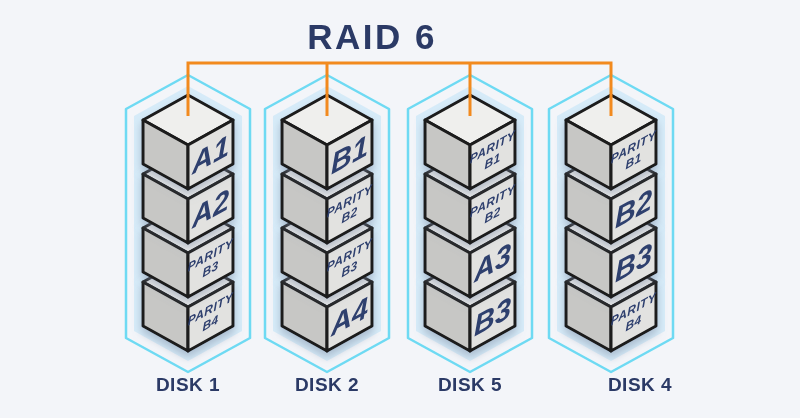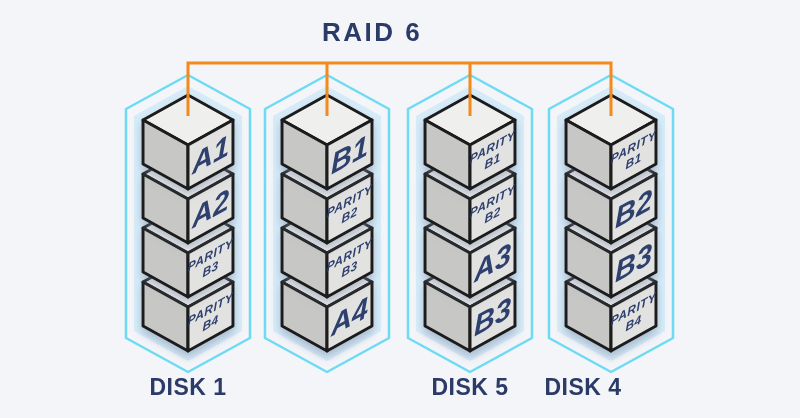--- a/index.html
+++ b/index.html
@@ -8,27 +8,27 @@
   }
   html,body{margin:0;padding:0;}
   body{
     width:800px;height:418px;overflow:hidden;
     background:var(--bg);
     font-family:"Liberation Sans",sans-serif;
   }
   .stage{position:relative;width:800px;height:418px;}
   .title{
     position:absolute;top:17px;left:0;width:744px;
-    text-align:center;font-size:26px;font-weight:700;
+    text-align:center;font-size:35px;font-weight:700;
     letter-spacing:2.5px;color:var(--navy);
   }
   #scene{position:absolute;top:0;left:0;}
   .disk-label{
     position:absolute;top:374px;width:140px;text-align:center;
-    font-size:23px;font-weight:700;letter-spacing:.5px;color:var(--navy);
+    font-size:19px;font-weight:700;letter-spacing:.5px;color:var(--navy);
   }
   .blk-big{
     font-family:"Liberation Sans",sans-serif;
     font-style:italic;font-weight:700;font-size:29px;
     fill:#2e3f6e;
   }
   .blk-small{
     font-family:"Liberation Sans",sans-serif;
     font-style:italic;font-weight:700;font-size:12px;
     letter-spacing:.4px;fill:#2e3f6e;
@@ -163,15 +163,16 @@
           <polygon points="566,120 611,145 611,189 566,164" fill="#c7c7c5" stroke="#1a1a1a" stroke-width="3" stroke-linejoin="round"></polygon>
           <polygon points="611,145 656,120 656,164 611,189" fill="#e2e2e0" stroke="#1a1a1a" stroke-width="3" stroke-linejoin="round"></polygon>
           <text class="blk-small" text-anchor="middle" x="0" y="0" transform="translate(633.5,151) skewY(-29.05)">PARITY</text>
           <text class="blk-small" text-anchor="middle" x="0" y="14" transform="translate(633.5,151) skewY(-29.05)">B1</text>
         </g>
       </g>
       <path d="M 188 116 V 63 H 611 V 116 M 327 63 V 116 M 470 63 V 116" fill="none" stroke="#f28a1e" stroke-width="3"></path>
     </svg>
 
   <div class="disk-label" style="left:118px">DISK 1</div>
+  <div class="disk-label" style="left:257px">DISK 2</div>
   <div class="disk-label" style="left:400px">DISK 5</div>
-  <div class="disk-label" style="left:513px">DISK 4</div>
+  <div class="disk-label" style="left:570px">DISK 4</div>
 </div>
 
 </body></html>

